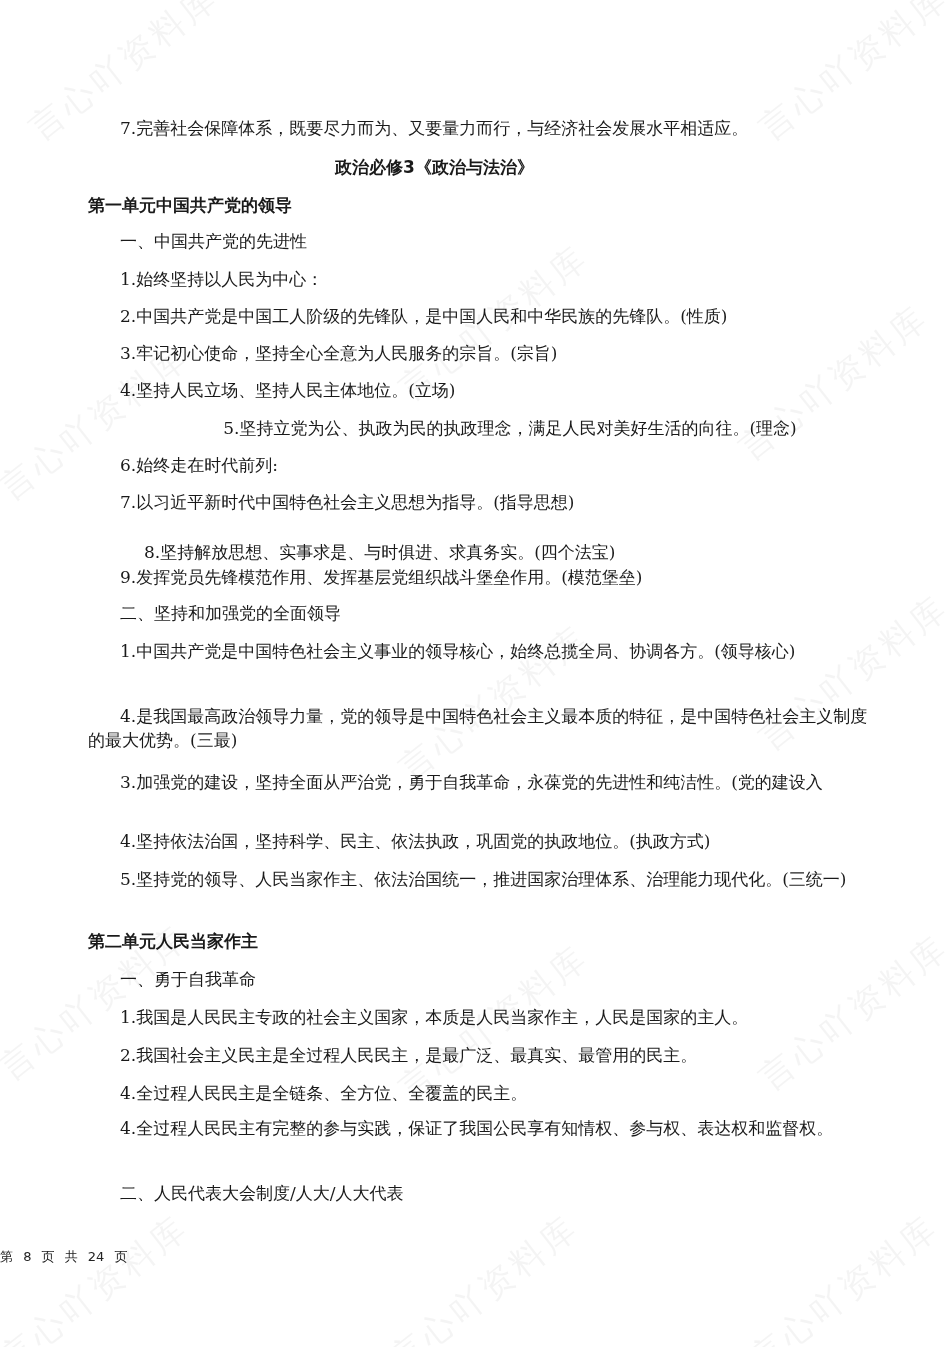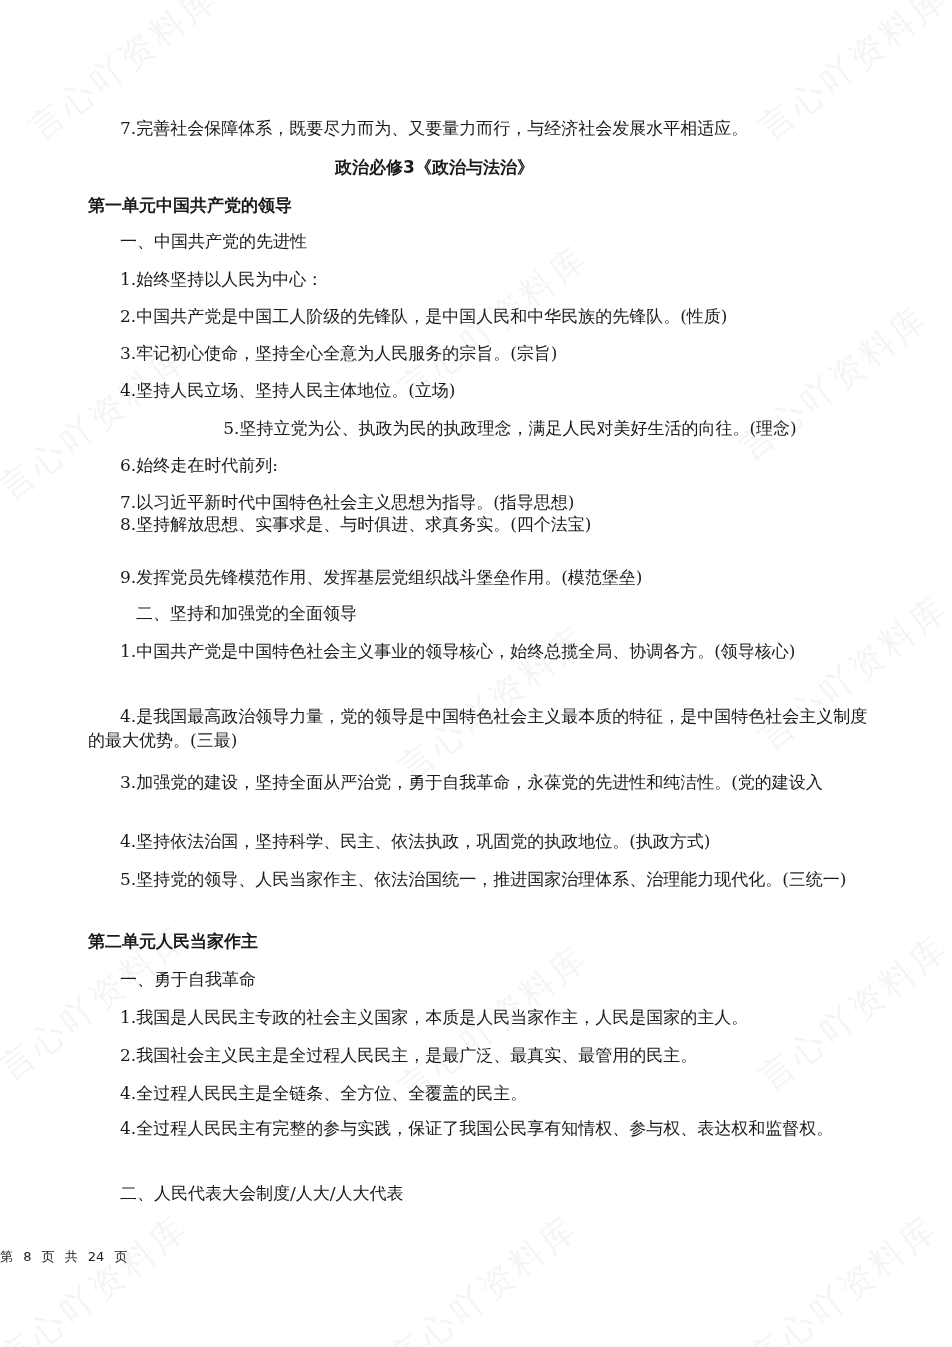--- a/index.html
+++ b/index.html
@@ -39,23 +39,23 @@
   <div class="ln title" style="top:155px;">政治必修3《政治与法治》</div>
   <div class="ln unit" style="top:193px;">第一单元中国共产党的领导</div>
   <div class="ln ind" style="top:229px;">一、中国共产党的先进性</div>
   <div class="ln ind" style="top:267px;">1.始终坚持以人民为中心：</div>
   <div class="ln ind" style="top:304px;">2.中国共产党是中国工人阶级的先锋队，是中国人民和中华民族的先锋队。(性质)</div>
   <div class="ln ind" style="top:341px;">3.牢记初心使命，坚持全心全意为人民服务的宗旨。(宗旨)</div>
   <div class="ln ind" style="top:378px;">4.坚持人民立场、坚持人民主体地位。(立场)</div>
   <div class="ln ind" style="top:416px;text-align:center;">5.坚持立党为公、执政为民的执政理念，满足人民对美好生活的向往。(理念)</div>
   <div class="ln ind" style="top:453px;">6.始终走在时代前列:</div>
   <div class="ln ind" style="top:490px;">7.以习近平新时代中国特色社会主义思想为指导。(指导思想)</div>
-  <div class="ln ind" style="top:512px;">8.坚持解放思想、实事求是、与时俱进、求真务实。(四个法宝)</div>
+  <div class="ln ind" style="top:540px;margin-left:24px;">8.坚持解放思想、实事求是、与时俱进、求真务实。(四个法宝)</div>
   <div class="ln ind" style="top:565px;">9.发挥党员先锋模范作用、发挥基层党组织战斗堡垒作用。(模范堡垒)</div>
-  <div class="ln ind" style="top:601px;margin-left:16px;">二、坚持和加强党的全面领导</div>
+  <div class="ln ind" style="top:601px;">二、坚持和加强党的全面领导</div>
   <div class="ln wrap" style="top:639px;">1.中国共产党是中国特色社会主义事业的领导核心，始终总揽全局、协调各方。(领导核心)</div>
   <div class="ln wrap" style="top:704px;">4.是我国最高政治领导力量，党的领导是中国特色社会主义最本质的特征，是中国特色社会主义制度的最大优势。(三最)</div>
   <div class="ln wrap" style="top:770px;">3.加强党的建设，坚持全面从严治党，勇于自我革命，永葆党的先进性和纯洁性。(党的建设入</div>
   <div class="ln ind" style="top:829px;">4.坚持依法治国，坚持科学、民主、依法执政，巩固党的执政地位。(执政方式)</div>
   <div class="ln wrap" style="top:867px;">5.坚持党的领导、人民当家作主、依法治国统一，推进国家治理体系、治理能力现代化。(三统一)</div>
   <div class="ln unit" style="top:929px;">第二单元人民当家作主</div>
   <div class="ln ind" style="top:967px;">一、勇于自我革命</div>
   <div class="ln ind" style="top:1005px;">1.我国是人民民主专政的社会主义国家，本质是人民当家作主，人民是国家的主人。</div>
   <div class="ln ind" style="top:1043px;">2.我国社会主义民主是全过程人民民主，是最广泛、最真实、最管用的民主。</div>
   <div class="ln ind" style="top:1081px;">4.全过程人民民主是全链条、全方位、全覆盖的民主。</div>

